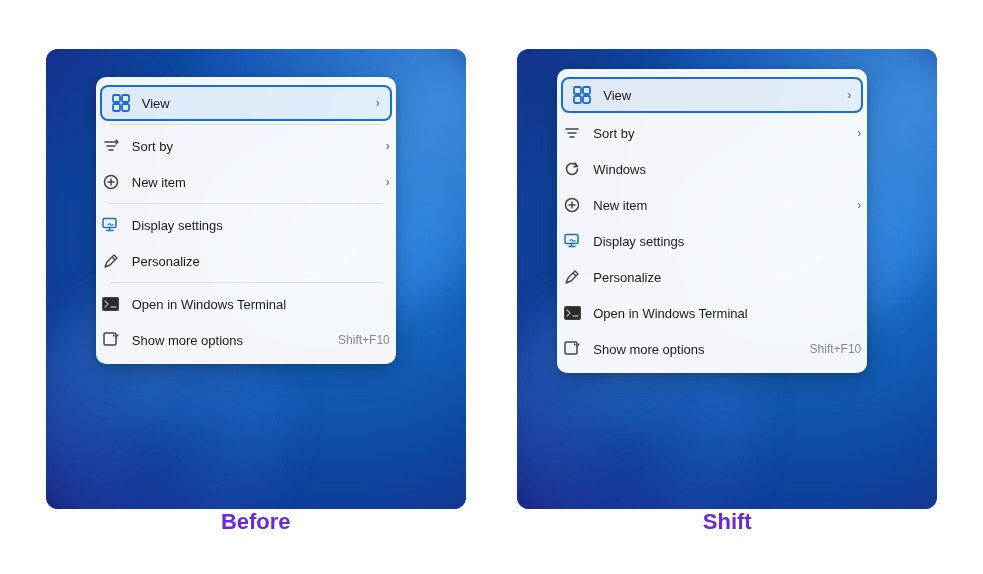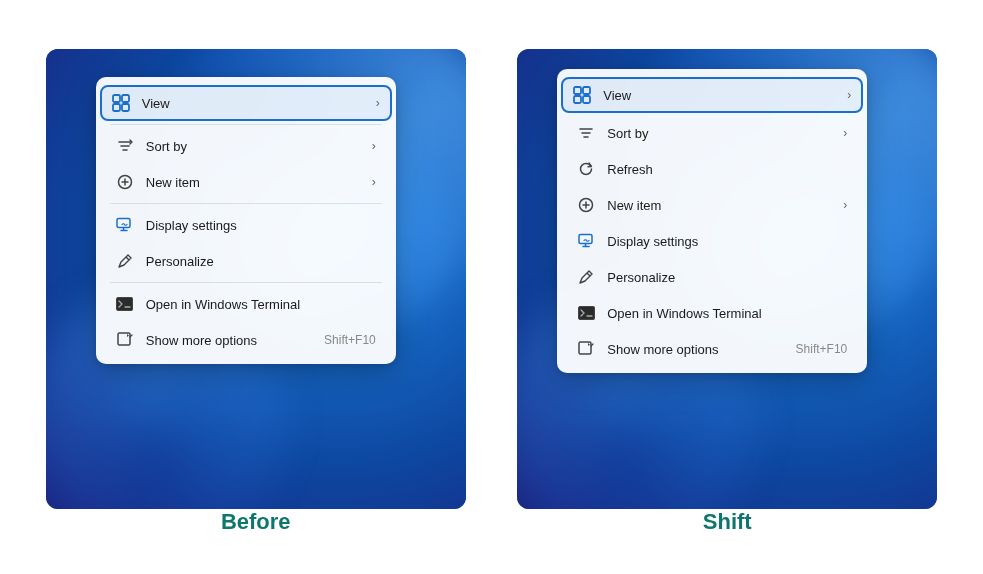--- a/index.html
+++ b/index.html
@@ -90,21 +90,21 @@
 
     .context-menu.after-style {
       top: 20px;
       left: 40px;
       width: 310px;
     }
 
     .menu-item {
       display: flex;
       align-items: center;
-      padding: 7px 20px;
+      padding: 7px 6px;
       cursor: pointer;
       position: relative;
       min-height: 36px;
     }
 
     .menu-item.highlighted {
       background: rgba(0,100,200,0.08);
       border: 2px solid #1a6fcc;
       border-radius: 8px;
       margin: 2px 4px;
@@ -155,21 +155,21 @@
 
     .menu-arrow {
       font-size: 12px;
       color: #666;
       margin-left: 8px;
     }
 
     .panel-label {
       font-size: 22px;
       font-weight: 700;
-      color: #0f766e;
+      color: #6d28d9;
       text-align: center;
       width: 420px;
     }
   </style>
 </head>
 <body>
 
 <div class="comparison-row">
 
   <div class="panel">
@@ -295,21 +295,21 @@
           <span class="menu-arrow">›</span>
         </div>
 
         <div class="menu-item">
           <span class="menu-icon">
             <svg width="16" height="16" viewBox="0 0 16 16" fill="none">
               <path d="M13.5 8A5.5 5.5 0 1 1 8 2.5c2 0 3.8 1.1 4.8 2.7" stroke="#444" stroke-width="1.5" stroke-linecap="round"></path>
               <path d="M11 2l2.5 3.5L10 5.8" stroke="#444" stroke-width="1.4" stroke-linecap="round" stroke-linejoin="round"></path>
             </svg>
           </span>
-          <span class="menu-label">Refresh</span>
+          <span class="menu-label">Windows</span>
         </div>
 
         <div class="menu-item">
           <span class="menu-icon">
             <svg width="16" height="16" viewBox="0 0 16 16" fill="none">
               <circle cx="8" cy="8" r="6.5" stroke="#444" stroke-width="1.5"></circle>
               <path d="M8 5v6M5 8h6" stroke="#444" stroke-width="1.5" stroke-linecap="round"></path>
             </svg>
           </span>
           <span class="menu-label">New item</span>

